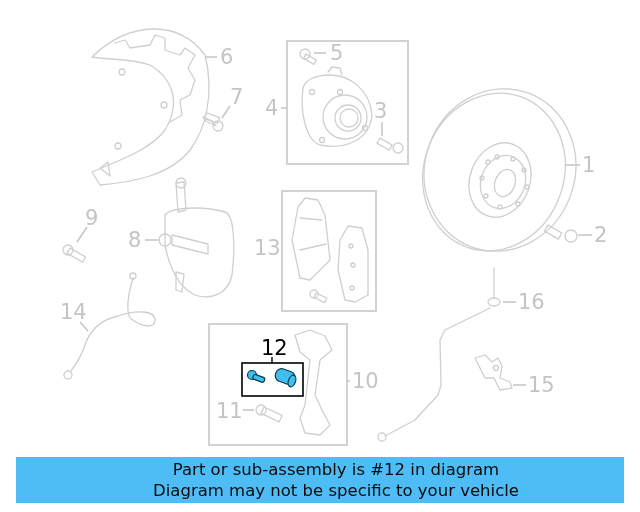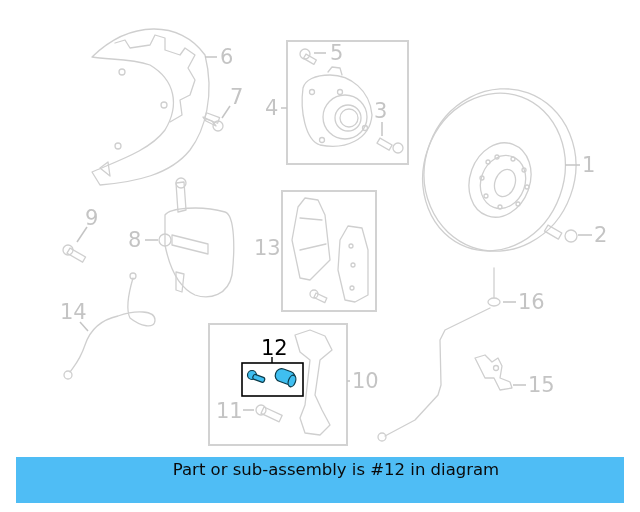--- a/index.html
+++ b/index.html
@@ -180,13 +180,14 @@
   <g>
     <path class="part" d="M475,358 L485,355 L492,362 L498,358 L502,366 L500,378 L510,382 L512,388 L500,390 L494,378 L485,378 Z"></path>
     <circle class="part" cx="496" cy="368" r="2.5"></circle>
   </g>
   <line class="lead" x1="513" y1="385" x2="526" y2="385"></line>
   <text class="lbl" x="528" y="392">15</text>
 </svg>
 
 <div id="banner">
   <div>Part or sub-assembly is #12 in diagram</div>
+  <div>Diagram may not be specific to your vehicle</div>
 </div>
 
 </body></html>

